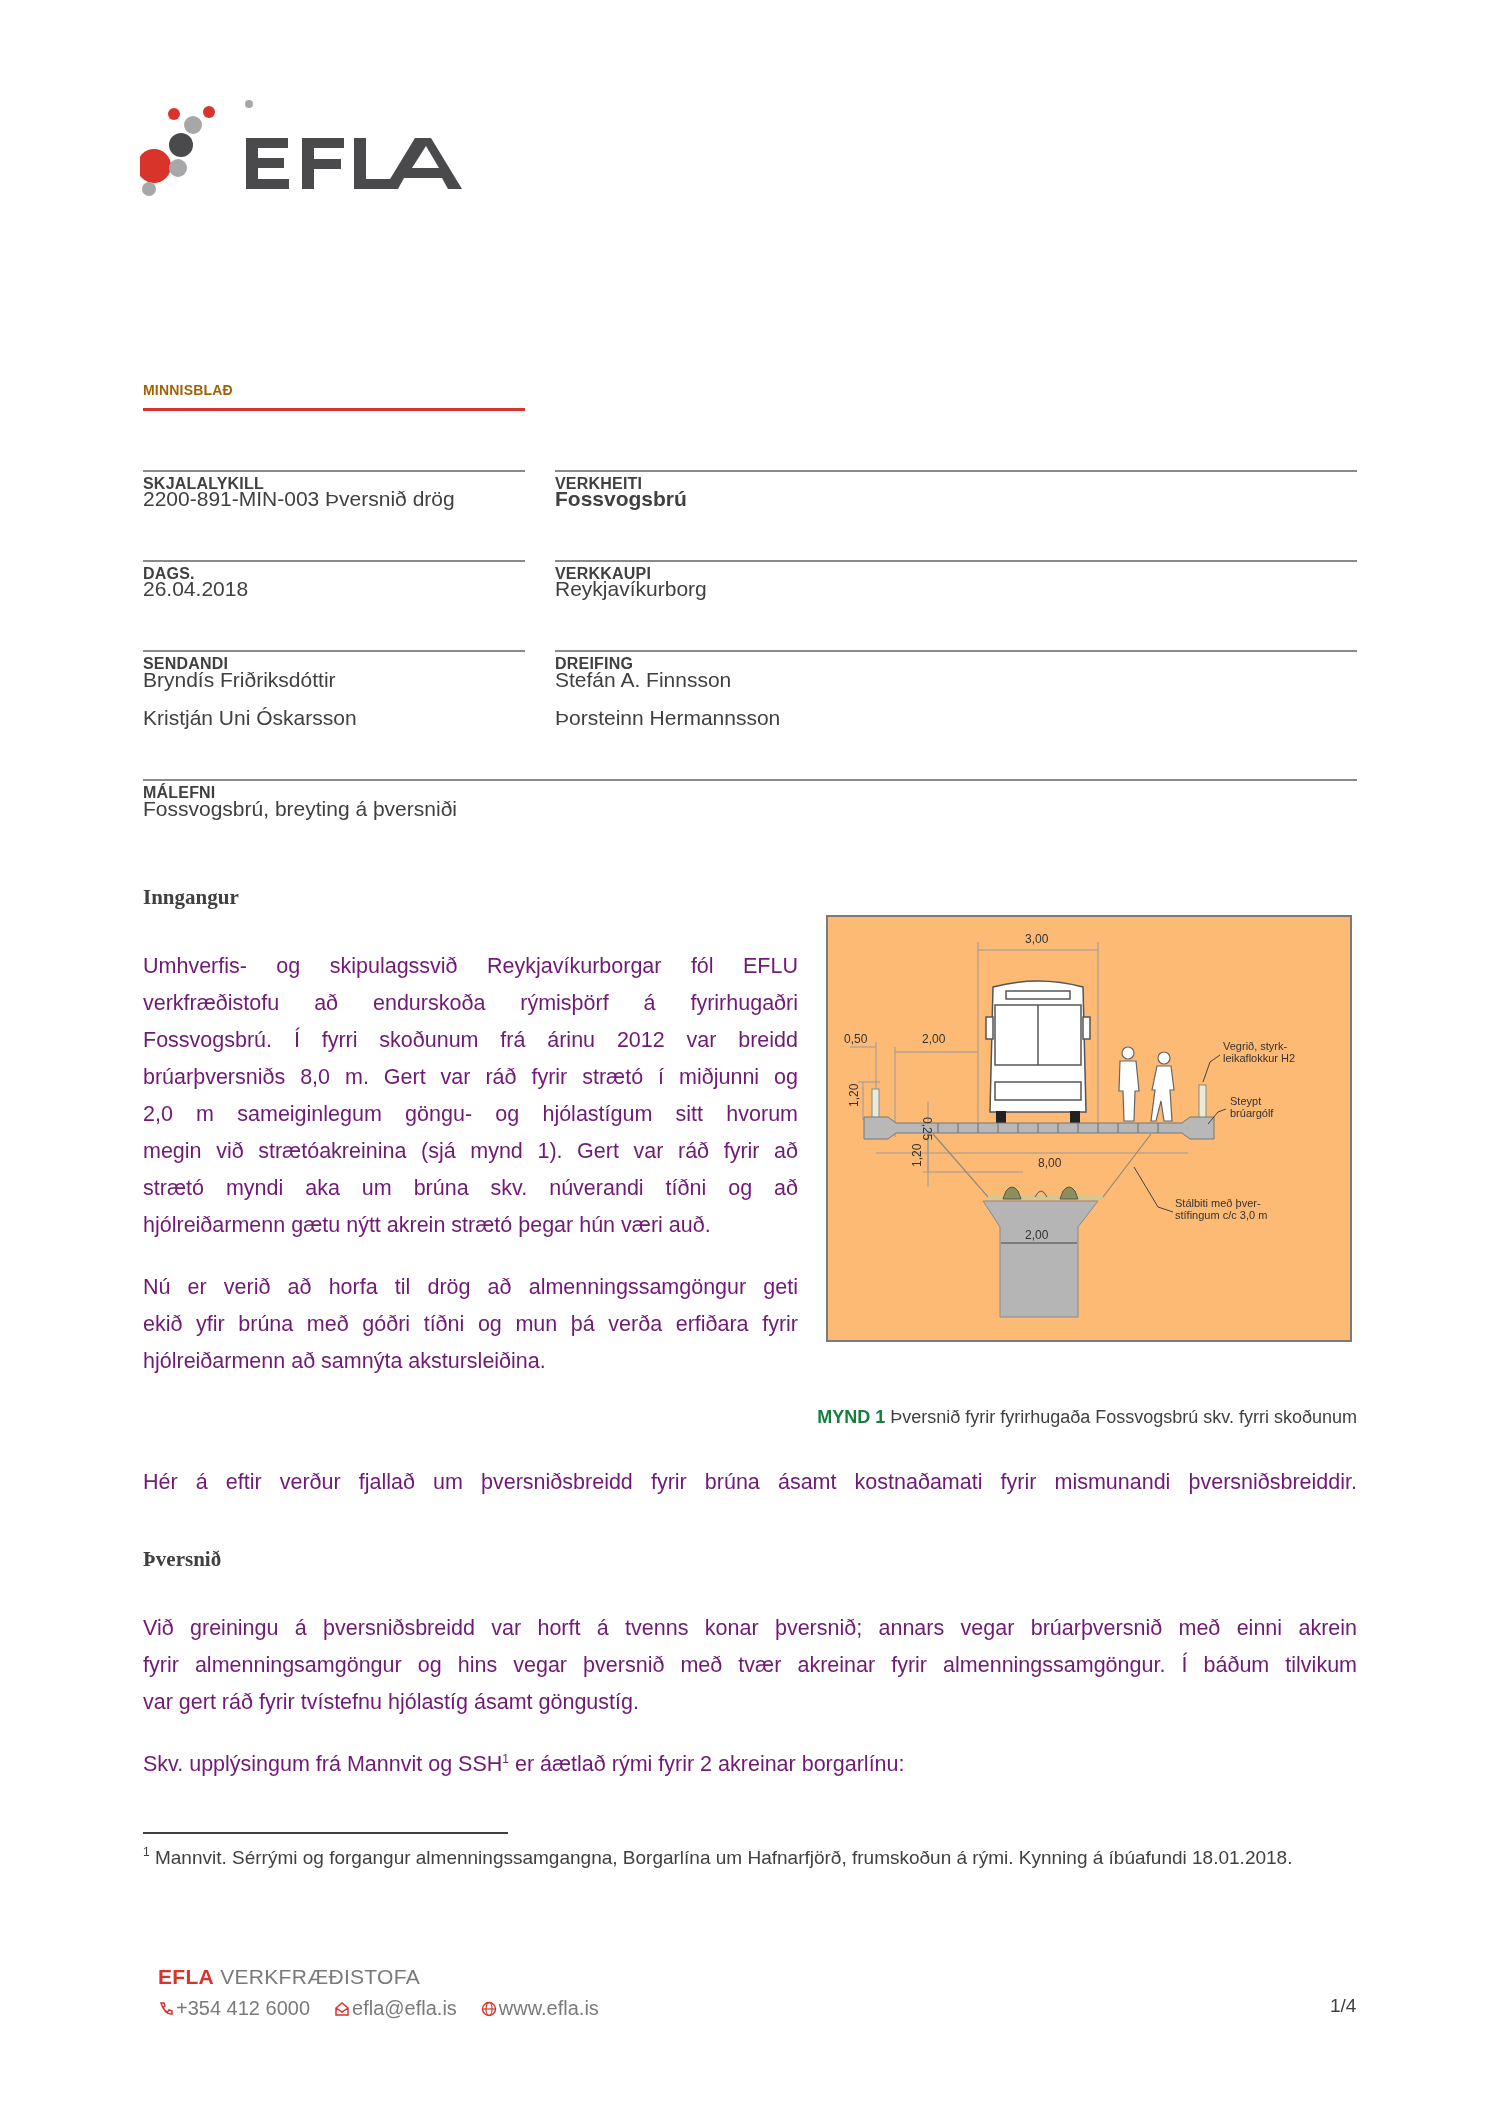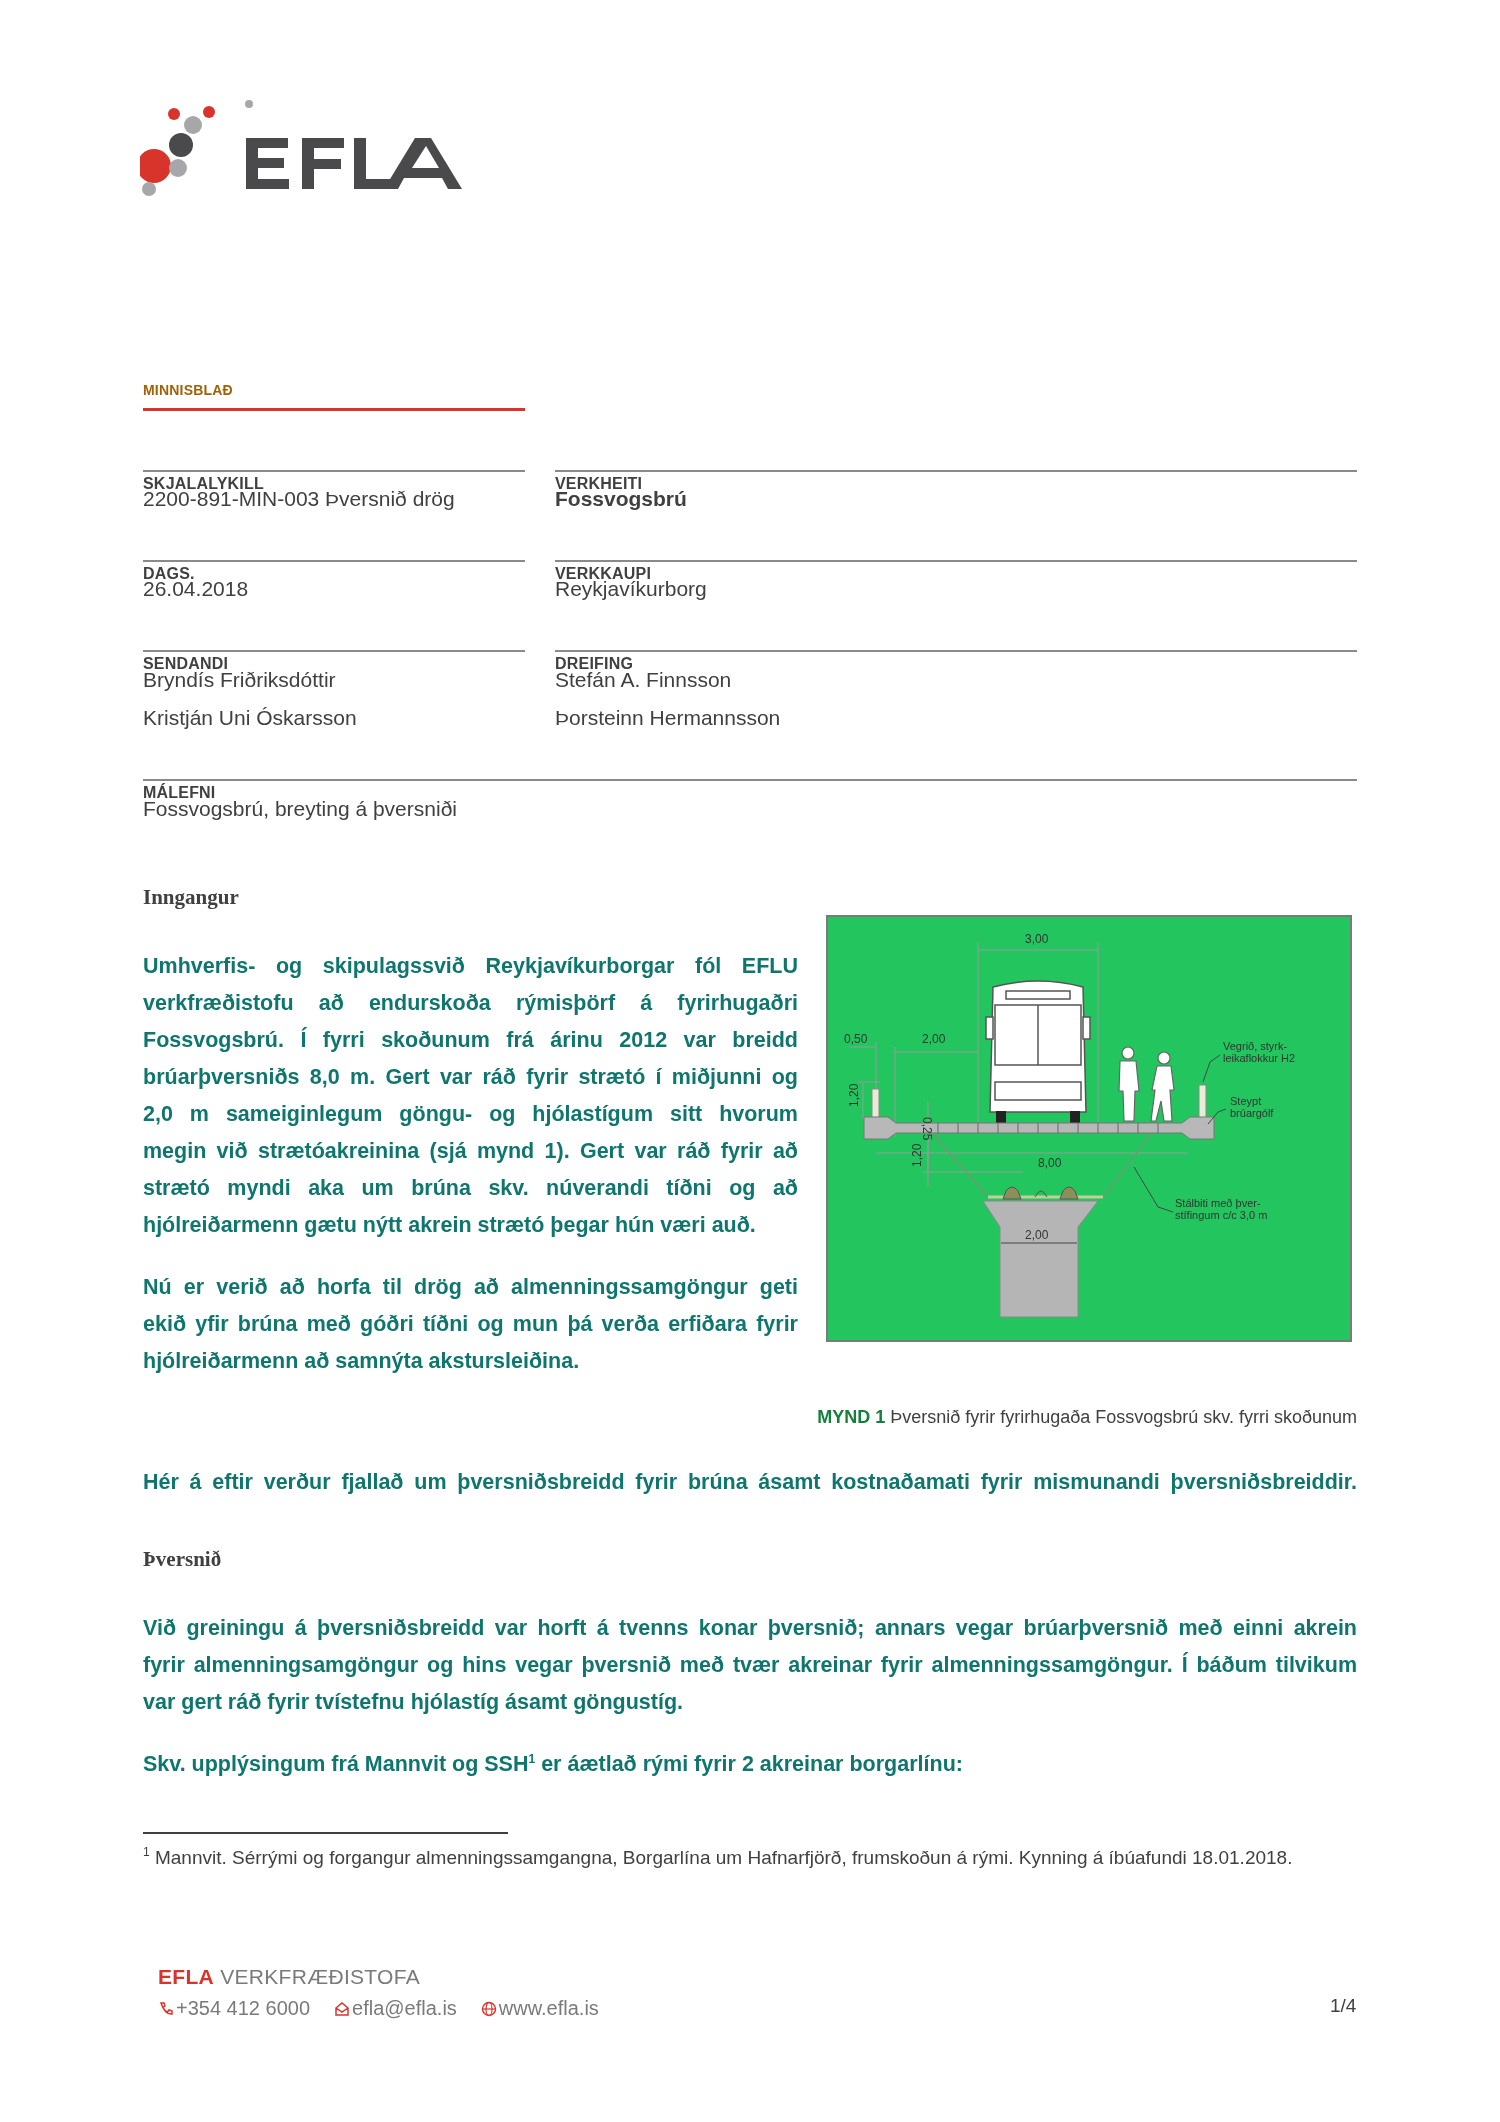--- a/index.html
+++ b/index.html
@@ -14,25 +14,25 @@
   .memo-title { left: 143px; top: 382px; font-size: 14px; font-weight: bold; color: #a16207; letter-spacing: 0.2px; }
   .memo-rule { left: 143px; top: 408px; width: 382px; height: 3px; background: #d9342b; }
 
   .field-label { font-size: 16px; font-weight: bold; color: #404040; letter-spacing: 0.2px; margin-top: 26px; }
   .field-rule { height: 2px; background: #8a8a8a; }
   .field-value { font-size: 21px; color: #404040; }
   .field-value.bold { font-weight: bold; }
 
   
   .h2 { font-size: 21px; font-weight: bold; color: #404040; font-family: Liberation Serif, serif; }
-  .para { font-size: 21.5px; line-height: 37px; color: #0f766e; text-align: justify; font-weight: bold; }
+  .para { font-size: 21.5px; line-height: 37px; color: #701a75; text-align: justify; }
   .para .line { display: block; text-align: justify; text-align-last: justify; white-space: nowrap; }
   .para .line.last { text-align-last: left; }
 
-  .figure { left: 826px; top: 915px; width: 526px; height: 427px; border: 2px solid #7a7a7a; box-sizing: border-box; background: #22c55e; }
+  .figure { left: 826px; top: 915px; width: 526px; height: 427px; border: 2px solid #7a7a7a; box-sizing: border-box; background: #fdba74; }
   .caption { right: 143px; top: 1407px; font-size: 18px; color: #404040; }
   .caption .lbl { color: #15803d; font-weight: bold; text-align: right; }
 
   sup { font-size: 12px; vertical-align: 8px; line-height: 0; }
 
   .fn-rule { left: 143px; top: 1832px; width: 365px; height: 2px; background: #404040; }
   .footnote { left: 143px; top: 1842px; width: 1214px; font-size: 19px; line-height: 31px; color: #404040; }
 
   
   .footer-brand { left: 158px; top: 1965px; font-size: 21px; color: #7a7a7a; letter-spacing: 0.3px; }

